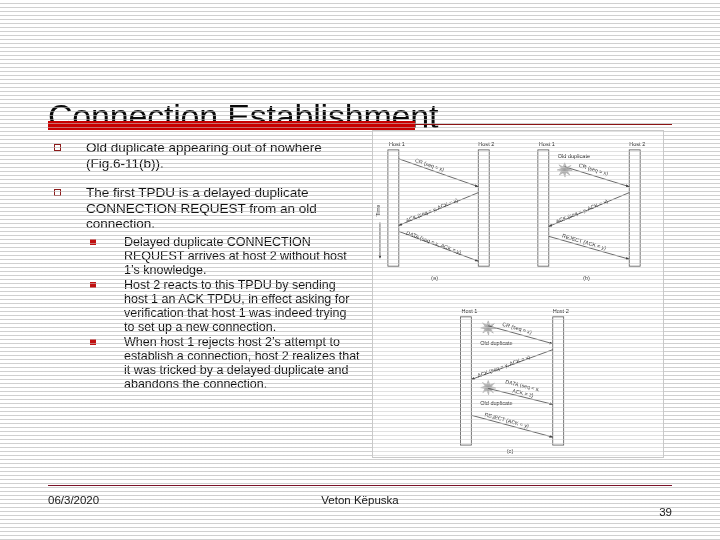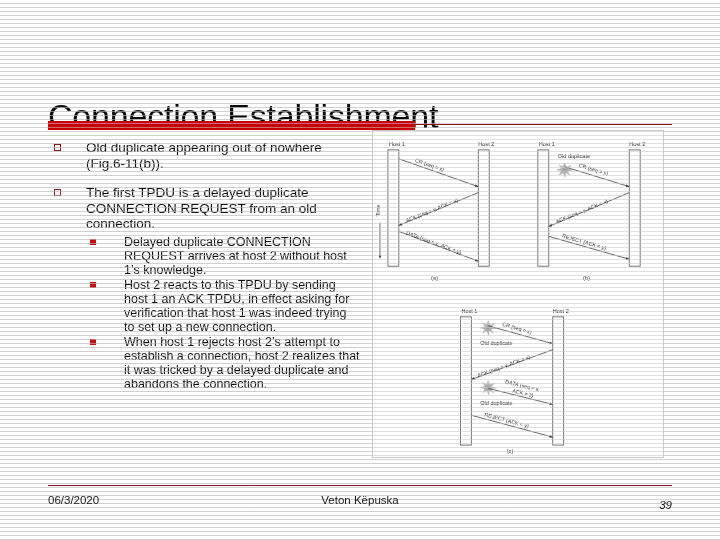--- a/index.html
+++ b/index.html
@@ -166,22 +166,21 @@
   #footer-author {
     position: absolute;
     left: 0;
     top: 0;
     width: 624px;
     text-align: center;
   }
   #footer-pagenum {
     position: absolute;
     right: 0;
-    top: 5px;
-    font-style: italic;
+    top: 12px;
   }
 
   
   .fig-label   { font-family: "Liberation Sans", sans-serif; font-size: 5.6px; fill: #2a2a2a; }
   .fig-msg     { font-family: "Liberation Sans", sans-serif; font-size: 5.4px; fill: #2f2f2f; }
   .fig-caption { font-family: "Liberation Sans", sans-serif; font-size: 5.8px; fill: #3a3a3a; }
   .fig-time    { font-family: "Liberation Sans", sans-serif; font-size: 5.4px; fill: #2a2a2a; }
   .fig-dup     { font-family: "Liberation Sans", sans-serif; font-size: 5.6px; fill: #2a2a2a; }
   .host-bar    { fill: #ffffff; stroke: #555555; stroke-width: 0.8; }
   .msg-line    { stroke: #444444; stroke-width: 0.8; fill: none; }

